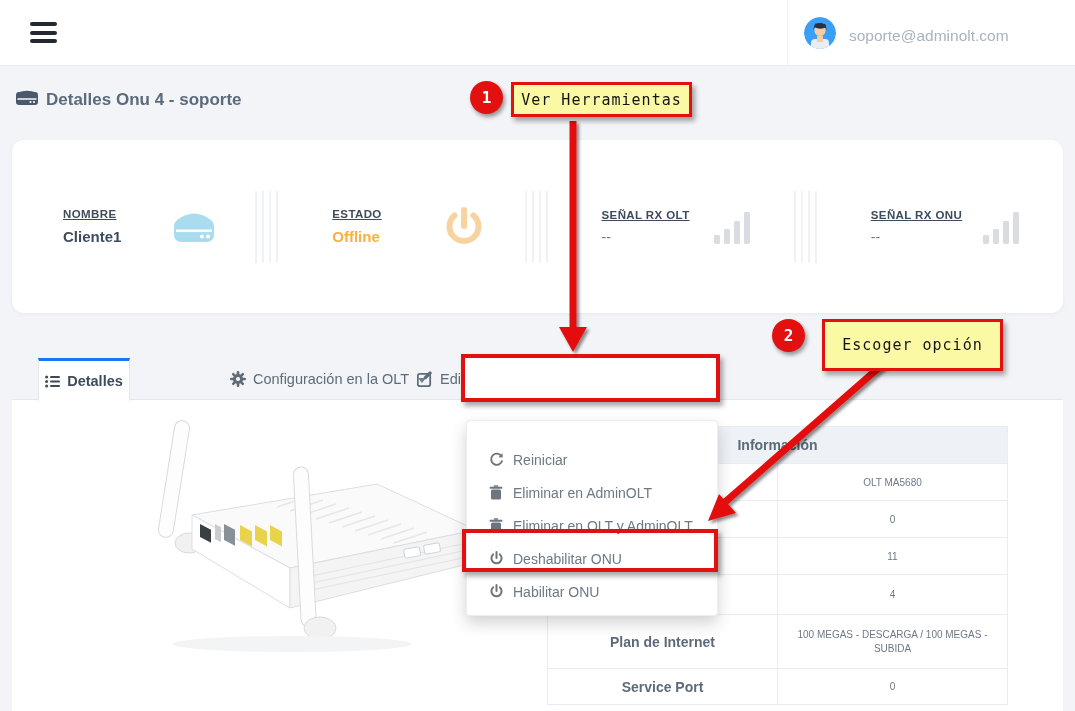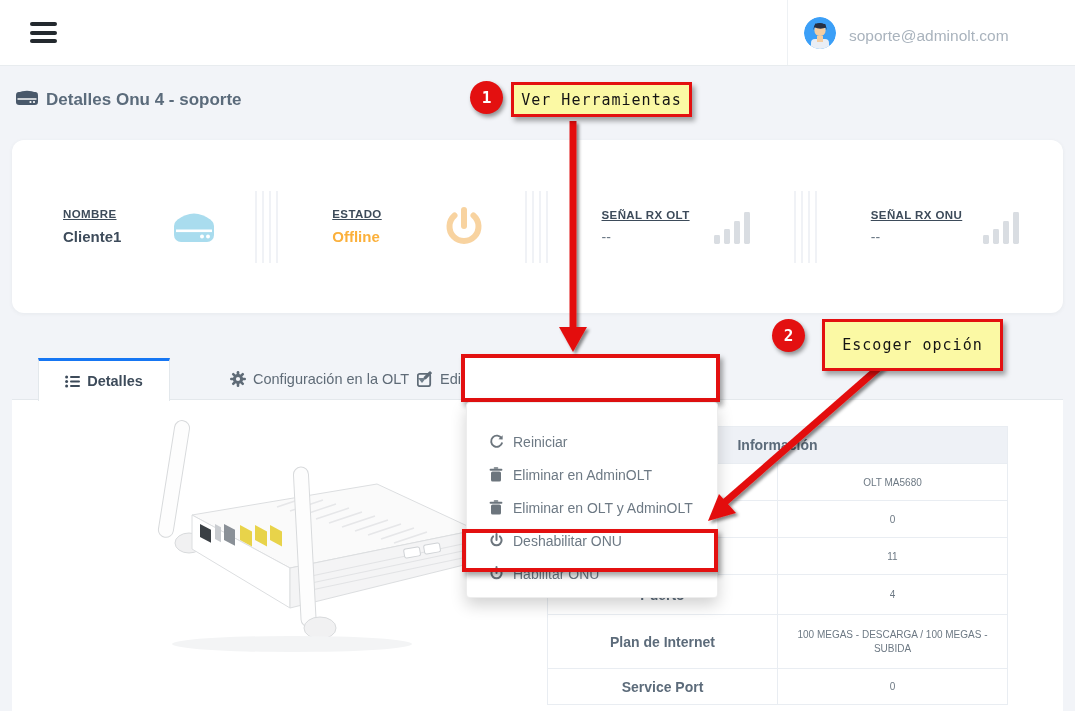--- a/index.html
+++ b/index.html
@@ -40,42 +40,42 @@
   .stat-value.warn { color:#fbb03b; }
   .stat-value.dim { color:#6e7b87; font-weight:normal; font-size:14px; }
   .stat-divider {
     width:26px; height:72px; flex:0 0 auto;
     background:repeating-linear-gradient(90deg,#f0f2f6 0 2px,transparent 2px 7px);
   }
   
   .tabs-bar { position:absolute; left:12px; top:358px; width:1051px; height:42px; border-bottom:1px solid #e4e8ec; z-index:2; }
   .tab { position:absolute; top:0; height:42px; display:flex; align-items:center; gap:7px;
          font-size:14.5px; color:#5f6b77; cursor:pointer; white-space:nowrap; }
-  .tab-detalles { left:26px; width:132px; justify-content:center; background:#fff;
+  .tab-detalles { left:26px; width:92px; justify-content:center; background:#fff;
          border:1px solid #e3e8ec; border-bottom:none; border-top:3px solid #1676f3;
          color:#3d4b5a; font-weight:bold; height:43px; }
   .tab-config { left:218px; }
   .tab-editar { left:405px; }
   .tab-herr   { left:476px; color:#4c5a66; }
   .caret-down { width:0; height:0; border-left:4.5px solid transparent; border-right:4.5px solid transparent;
                 border-top:5px solid #72808c; margin-left:2px; margin-top:2px; }
   
   .content-card { position:absolute; left:12px; top:400px; width:1051px; height:311px; background:#fff; z-index:1; }
   .router-fig { position:absolute; left:40px; top:12px; }
   
   .info-table { position:absolute; left:535px; top:26px; width:461px; border-collapse:collapse; table-layout:fixed; }
   .info-table th, .info-table td { border:1px solid #e9edf2; text-align:center; vertical-align:middle; }
   .info-table th { height:37px; background:#eef1f6; color:#5c6b7a; font-size:14px; font-weight:bold; }
   .info-table td.lbl { width:245px; font-weight:bold; color:#5c6b7a; font-size:14px; }
   .info-table td.val { width:216px; color:#6d7984; font-size:10px; }
   .r-s { height:37px; } .r-m { height:40px; } .r-xl { height:54px; } .r-e { height:36px; }
   td.val.small { font-size:10px; line-height:1.35; padding:4px 14px; }
   
   .dropdown-menu {
-    position:absolute; left:466px; top:402px; width:252px; padding:22px 0 7px;
+    position:absolute; left:466px; top:420px; width:252px; padding:22px 0 7px;
     background:#fff; border:1px solid rgba(0,0,0,.07); border-radius:4px;
     box-shadow:0 7px 16px rgba(0,0,0,.18); z-index:40;
   }
   .dd-item { height:33px; display:flex; align-items:center; gap:9px; padding-left:21px;
              font-size:14px; color:#6d7984; cursor:pointer; }
   .dd-item .mi { display:inline-flex; width:16px; justify-content:center; }
   
   .ann-circle {
     position:absolute; width:33px; height:33px; border-radius:50%; background:#e31010;
     color:#fff; font-weight:bold; font-size:16px; display:flex; align-items:center; justify-content:center;

